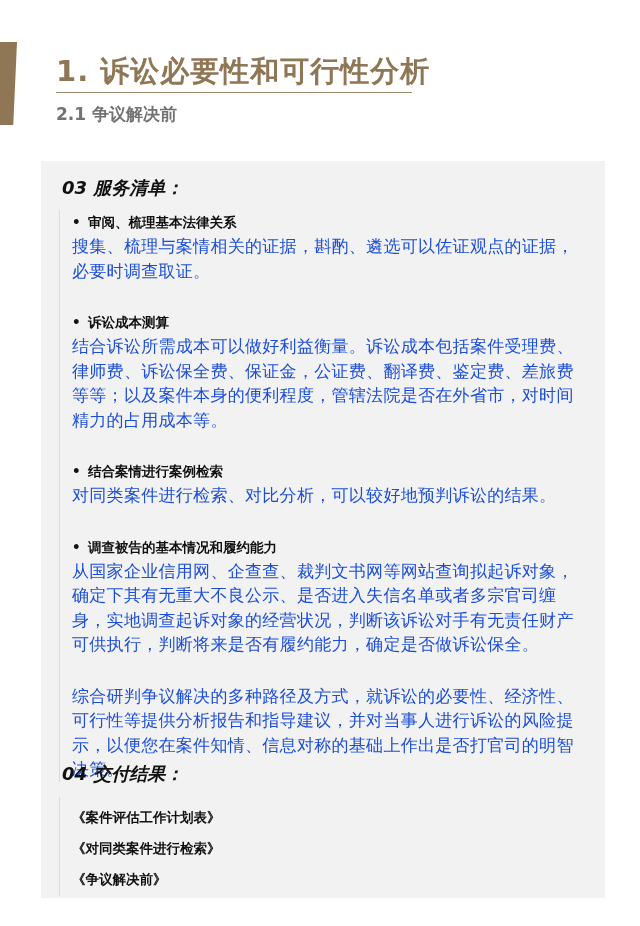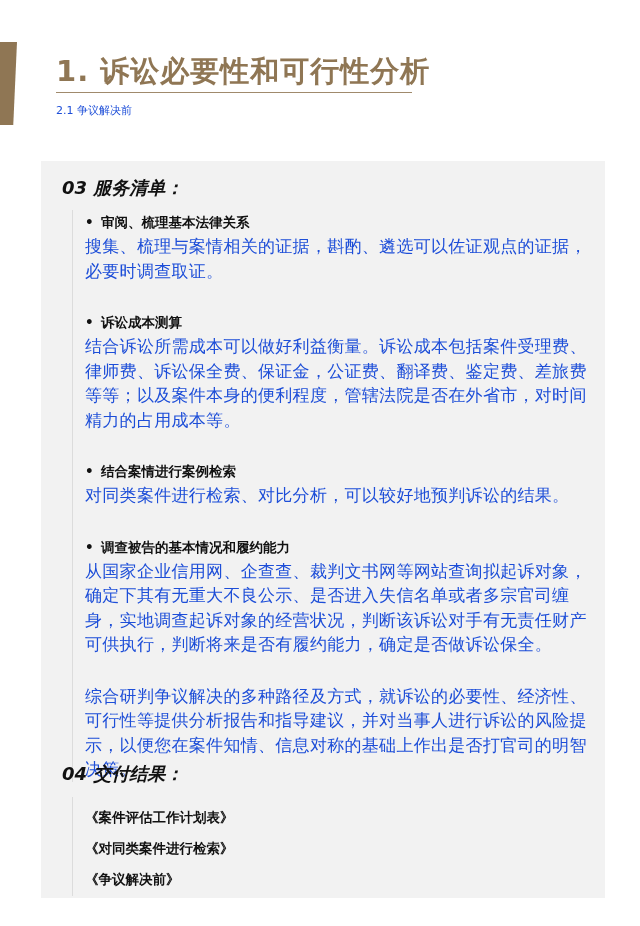--- a/index.html
+++ b/index.html
@@ -16,32 +16,32 @@
     position: absolute; left: 56px; top: 40px;
     font-size: 29px; font-weight: bold; color: #8f7654; letter-spacing: 1px;
     white-space: nowrap;
     margin-top: 12px;
   }
   .title-rule {
     position: absolute; left: 56px; top: 92px; width: 356px; height: 1px; background: #a08a6c;
   }
   .subtitle {
     position: absolute; left: 56px; top: 103px;
-    font-size: 11px; font-weight: normal; color: #1d4ed8; white-space: nowrap;
+    font-size: 17px; font-weight: bold; color: #737373; white-space: nowrap;
   }
   .panel {
     position: absolute; left: 41px; top: 161px; width: 564px; height: 737px;
     background: #f2f2f2;
   }
   .section-heading {
     position: absolute; left: 62px;
     font-size: 18px; font-weight: bold; font-style: italic; color: #111111; white-space: nowrap;
   }
   .block {
-    position: absolute; left: 72px; border-left: 1px solid #dcdcdc; padding-left: 12px;
+    position: absolute; left: 59px; border-left: 1px solid #dcdcdc; padding-left: 12px;
   }
   .item { margin-bottom: 27px; }
   .item:last-child { margin-bottom: 0; }
   .item-title {
     font-size: 13.5px; font-weight: bold; color: #111111; line-height: 24px; white-space: nowrap;
   }
   .item-title .bullet { display: inline-block; width: 16px; }
   .item-desc {
     font-size: 17px; color: #1d4ed8; line-height: 24.5px; width: 518px; letter-spacing: 0.3px;
   }

